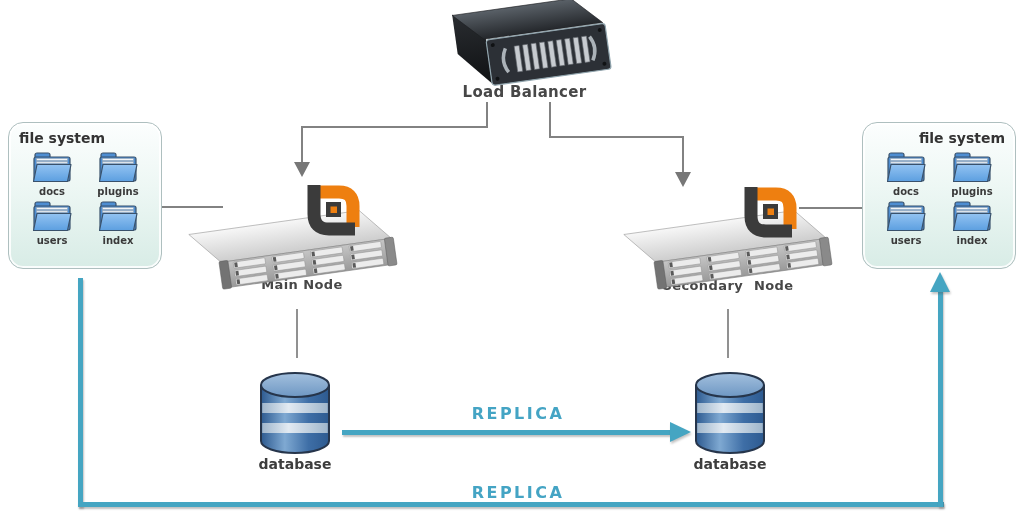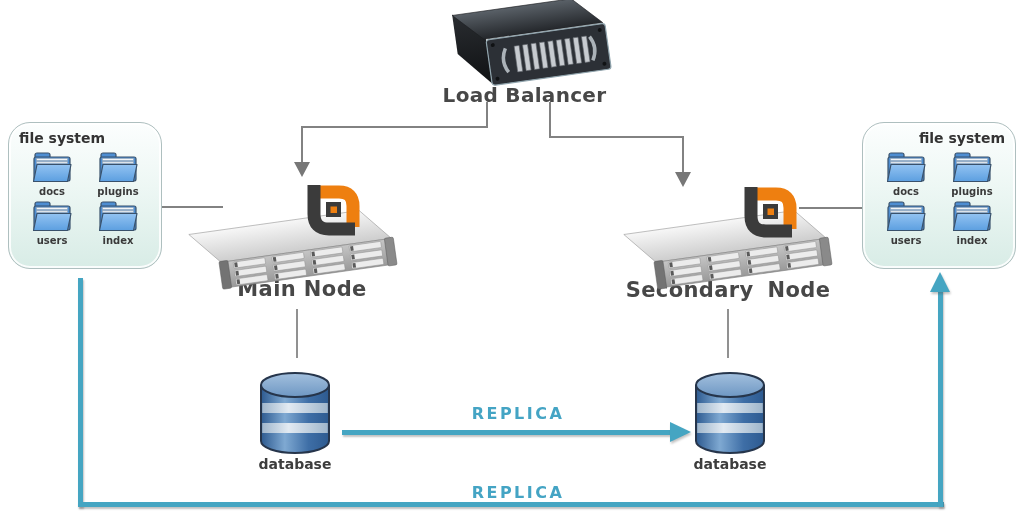--- a/index.html
+++ b/index.html
@@ -16,29 +16,29 @@
     border-top:15px solid #777;}
   .tline{position:absolute;background:#45A5C2;box-shadow:1px 2px 2px rgba(80,80,80,.35);}
   .tarrow-right{position:absolute;width:0;height:0;
     border-top:10px solid transparent;border-bottom:10px solid transparent;
     border-left:21px solid #45A5C2;filter:drop-shadow(1px 2px 1px rgba(80,80,80,.35));}
   .tarrow-up{position:absolute;width:0;height:0;
     border-left:10px solid transparent;border-right:10px solid transparent;
     border-bottom:20px solid #45A5C2;filter:drop-shadow(1px 2px 1px rgba(80,80,80,.35));}
   
   .lbl{position:absolute;text-align:center;font-weight:bold;color:#474747;}
-  .lbl-lb{font-size:20px;letter-spacing:.3px;}
-  .lbl-node{font-size:21px;letter-spacing:.4px;}
+  .lbl-lb{font-size:15px;letter-spacing:.3px;}
+  .lbl-node{font-size:13px;letter-spacing:.4px;}
   .lbl-node.secondary{word-spacing:6px;}
   .lbl-db{font-size:14px;color:#3d3d3d;}
   .lbl-replica{font-size:16px;color:#44A4C4;letter-spacing:2.5px;}
   
   .fsbox{
     position:absolute;width:154px;height:147px;box-sizing:border-box;
-    border:1px solid #AEBFBF;border-radius:22px;
+    border:1px solid #AEBFBF;border-radius:15px;
     background:linear-gradient(180deg,#FCFEFE 0%,#EDF7F4 45%,#D8ECE6 100%);
     box-shadow:inset 0 0 0 2px rgba(255,255,255,.85);
     padding:7px 10px 4px 10px;
   }
   .fsbox .fstitle{font-size:14px;font-weight:bold;color:#333;}
   .fsbox.right .fstitle{text-align:right;}
   .fsgrid{display:flex;flex-wrap:wrap;justify-content:space-around;margin-top:4px;}
   .fcell{width:62px;display:flex;flex-direction:column;align-items:center;margin-bottom:2px;}
   .fcell .flabel{font-size:10px;font-weight:bold;color:#3a3a3a;margin-top:0px;}
 </style>

